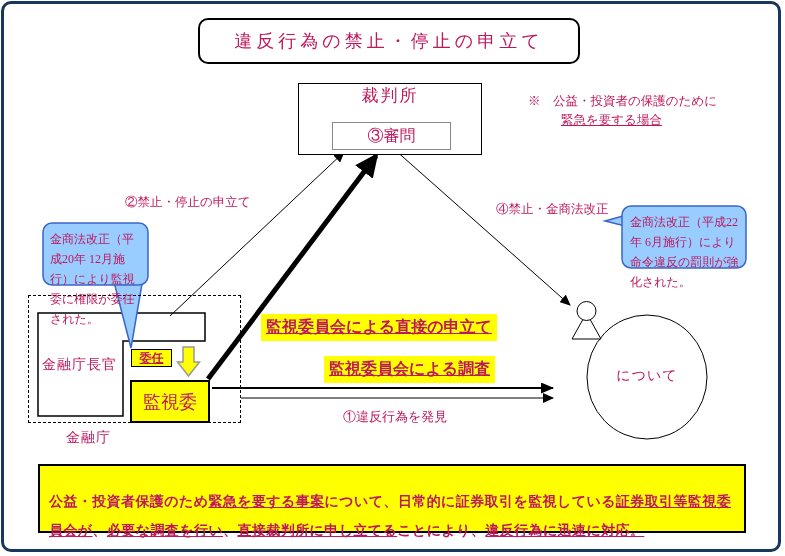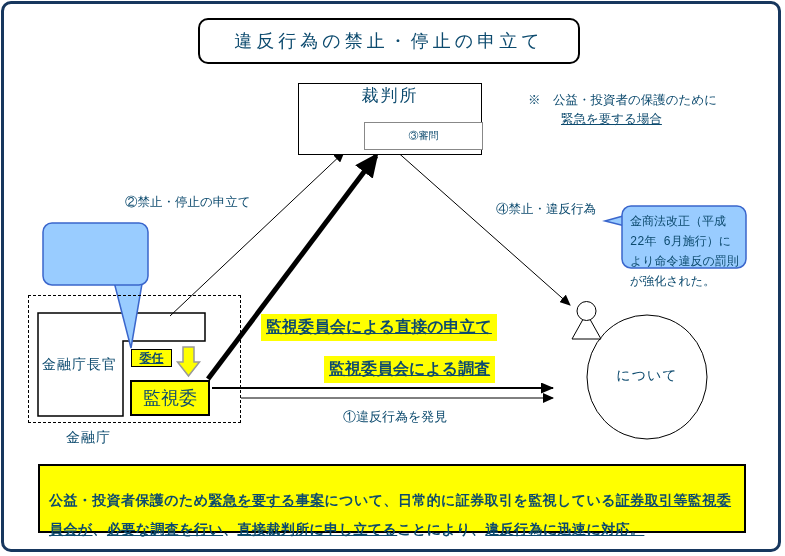--- a/index.html
+++ b/index.html
@@ -1,40 +1,40 @@
 <!DOCTYPE html>
 <html><head>
 <meta charset="utf-8">
 <style>
   html,body{margin:0;padding:0;background:#fff;}
   #canvas{
     position:relative;width:785px;height:556px;background:#fff;
-    font-family:Liberation Mono, monospace;color:#0c4a6e;
+    font-family:Liberation Serif, serif;color:#be185d;
     overflow:hidden;box-sizing:border-box;
   }
   #frame{position:absolute;left:1px;top:1px;width:780px;height:551px;
     border:3px solid #17375E;border-radius:10px;box-sizing:border-box;pointer-events:none;z-index:5;}
   #svg-layer{position:absolute;left:0;top:0;z-index:1;}
   .abs{position:absolute;box-sizing:border-box;z-index:2;}
   .title-box{left:198px;top:18px;width:382px;height:46px;border:2px solid #000;border-radius:10px;
     display:flex;align-items:center;justify-content:center;font-size:18px;letter-spacing:4px;background:#fff;}
   .court-box{left:298px;top:83px;width:184px;height:72px;border:1px solid #000;background:#fff;text-align:center;}
   .court-label{font-size:17px;letter-spacing:2px;}
   .hearing-box{position:absolute;left:33px;top:38px;width:117px;height:26px;border:1px solid #888;
-    display:flex;align-items:center;justify-content:center;font-size:10px;background:#fff;margin-left:32px;}
+    display:flex;align-items:center;justify-content:center;font-size:16px;background:#fff;}
   .note{left:528px;top:92px;width:230px;font-size:12.5px;line-height:19px;}
   .note .u{text-decoration:underline;margin-left:33px;display:inline-block;}
   .lbl{font-size:12.5px;white-space:nowrap;}
   .hl{background:#FFFF00;font-weight:bold;font-size:16px;text-decoration:underline;
     padding:3px 5px;white-space:nowrap;}
   .dashed-box{left:28px;top:295px;width:213px;height:128px;border:1px dashed #000;}
   .commissioner{left:42px;top:356px;width:90px;font-size:14px;letter-spacing:1px;}
   .delegation-box{left:131px;top:349px;width:41px;height:18px;background:#FFFF00;border:1px solid #000;
     display:flex;align-items:center;justify-content:center;font-size:12px;font-weight:bold;text-decoration:underline;}
-  .sesc-box{left:130px;top:380px;width:80px;height:36px;background:#FFFF00;border:2px solid #000;
+  .sesc-box{left:130px;top:380px;width:80px;height:43px;background:#FFFF00;border:2px solid #000;
     display:flex;align-items:center;justify-content:center;font-size:18px;}
   .agency-label{left:66px;top:429px;font-size:14px;letter-spacing:1px;}
   .violation-label{left:647px;top:376px;transform:translate(-50%,-50%);font-size:14px;letter-spacing:1px;white-space:nowrap;}
   .callout-text{font-size:12px;line-height:20px;}
   .summary-box{left:38px;top:464px;width:708px;height:69px;background:#FFFF00;border:2px solid #000;
     padding:21px 9px;font-size:14px;font-weight:bold;line-height:29px;letter-spacing:0.4px;}
   .summary-box span.u{text-decoration:underline;}
 </style>
 </head>
 <body>
@@ -85,30 +85,31 @@
     <div class="court-label">裁判所</div>
     <div class="hearing-box">③審問</div>
   </div>
 
   <div class="abs note">
     <div>※　公益・投資者の保護のために</div>
     <span class="u">緊急を要する場合</span>
   </div>
 
   <div class="abs lbl" style="left:125px;top:194px;">②禁止・停止の申立て</div>
-  <div class="abs lbl" style="left:496px;top:201px;">④禁止・違反行為</div>
+  <div class="abs lbl" style="left:496px;top:201px;">④禁止・金商法改正</div>
 
   <div class="abs dashed-box"></div>
   <div class="abs commissioner">金融庁長官</div>
   <div class="abs delegation-box">委任</div>
   <div class="abs sesc-box">監視委</div>
   <div class="abs agency-label">金融庁</div>
 
   <div class="abs hl" style="left:261px;top:314px;">監視委員会による直接の申立て</div>
   <div class="abs hl" style="left:324px;top:356px;">監視委員会による調査</div>
   <div class="abs" style="left:343px;top:408px;font-size:13px;white-space:nowrap;">①違反行為を発見</div>
 
   <div class="abs violation-label">について</div>
 
+  <div class="abs callout-text" style="left:50px;top:229px;width:93px;">金商法改正（平成20年 12月施行）により監視委に権限が委任された。</div>
   <div class="abs callout-text" style="left:630px;top:212px;width:110px;">金商法改正（平成22年 6月施行）により命令違反の罰則が強化された。</div>
 
   <div class="abs summary-box"><span>公益・投資者保護のため</span><span class="u">緊急を要する事案</span><span>について、日常的に証券取引を監視している</span><span class="u">証券取引等監視委員会が</span><span>、</span><span class="u">必要な調査を行い</span><span>、</span><span class="u">直接裁判所に申し立てる</span><span>ことにより、</span><span class="u">違反行為に迅速に対応。</span></div>
 </div>
 
 </body></html>

